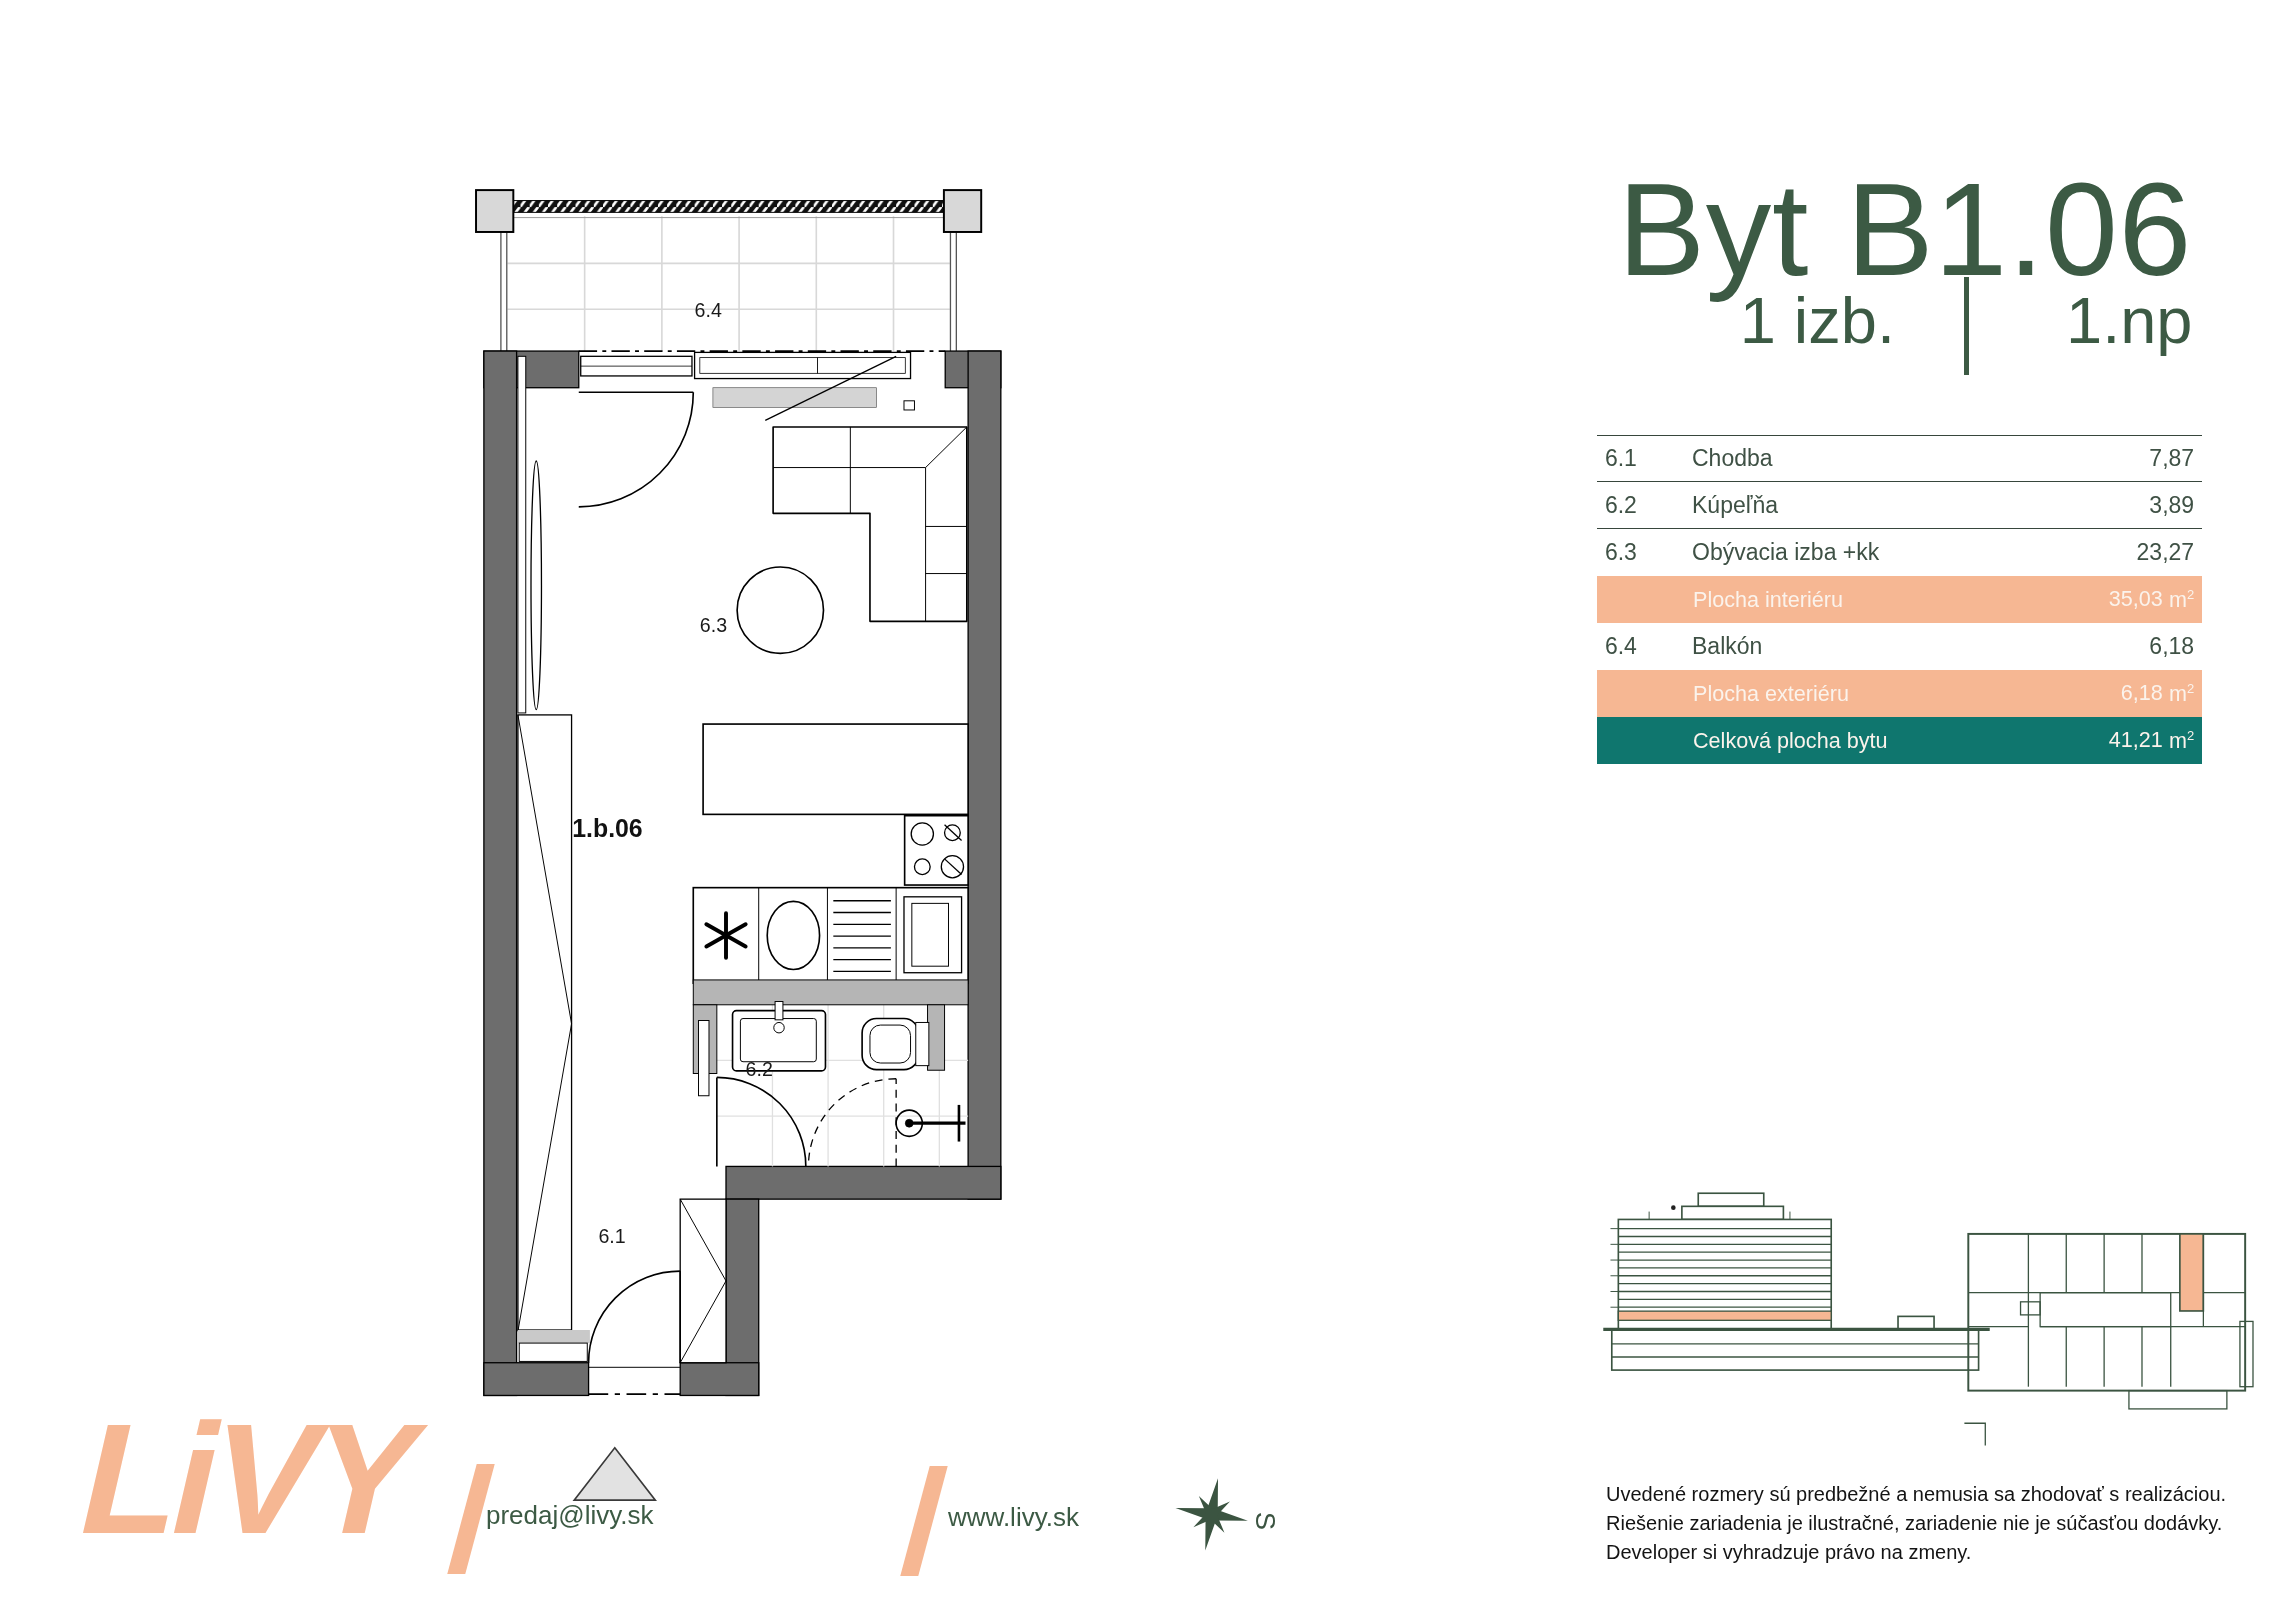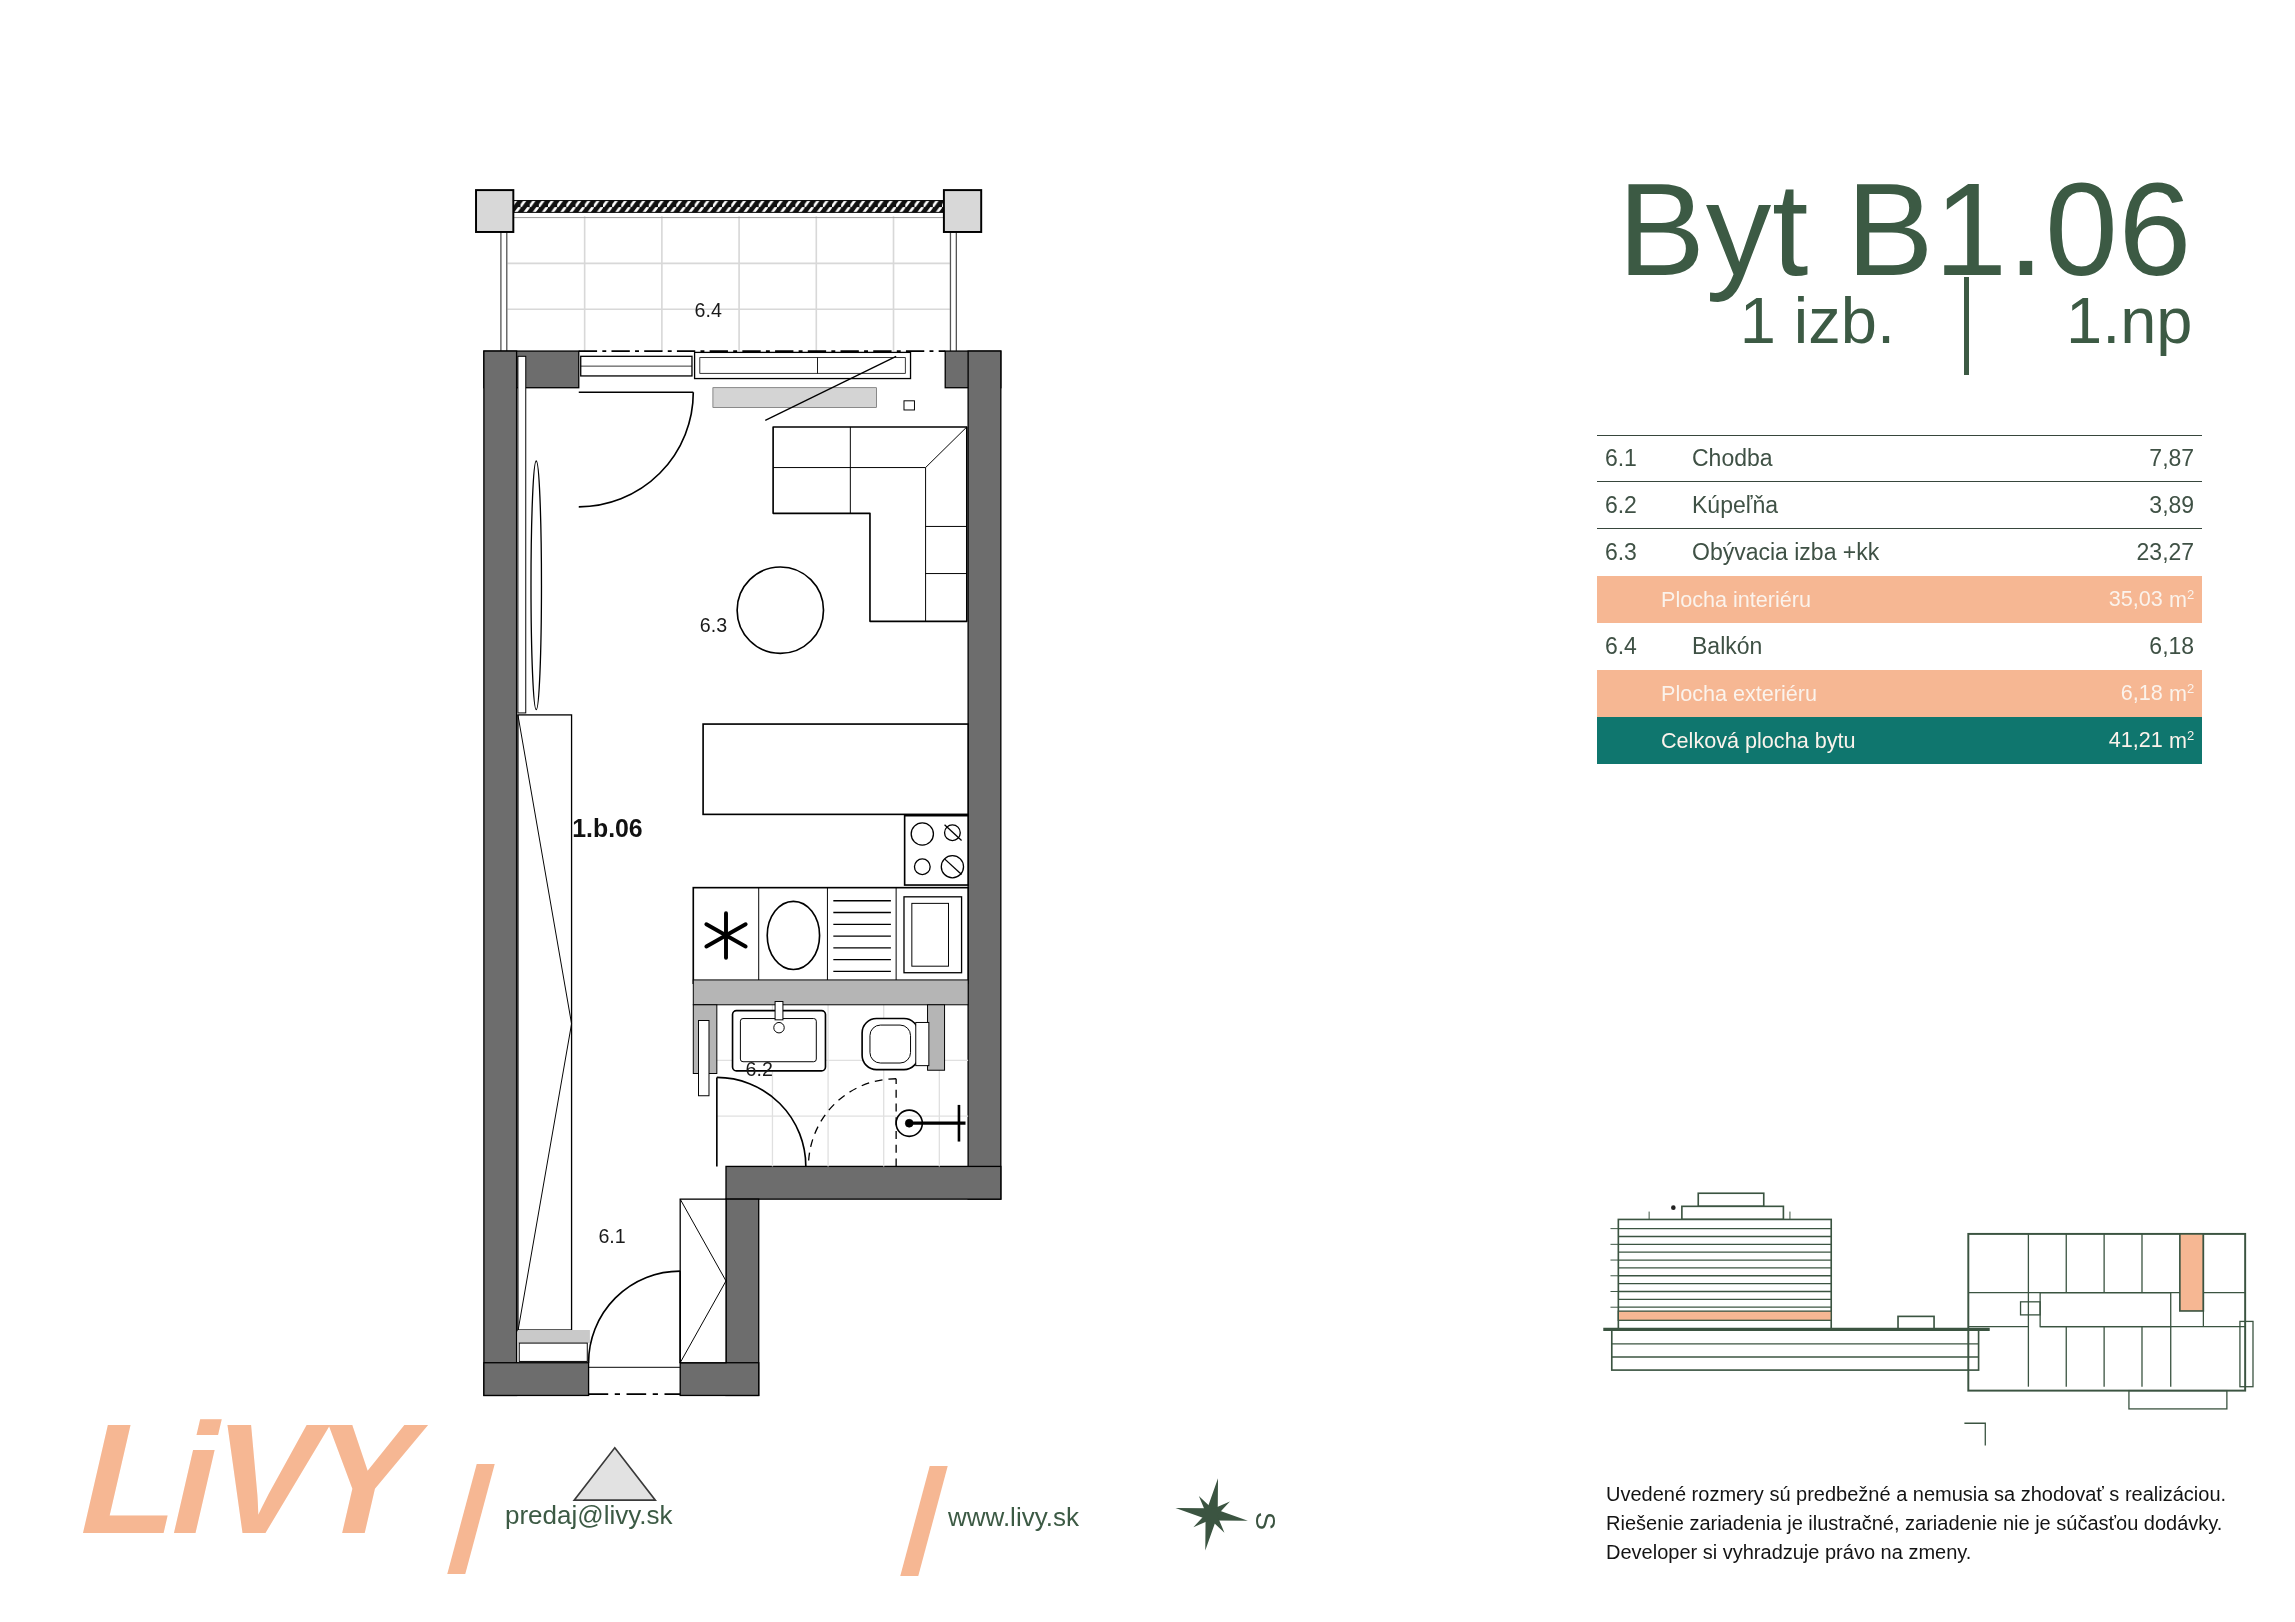--- a/index.html
+++ b/index.html
@@ -16,36 +16,36 @@
   .sub-bar{position:absolute;left:1964px;top:277px;width:5.2px;height:98px;background:#3C5A44;}
   
   .table{position:absolute;left:1597px;top:435px;width:605px;color:#3F5145;}
   .trow{height:47px;display:flex;align-items:center;font-size:23px;padding-right:7.9px;box-sizing:border-box;}
   .r-top{border-top:1.3px solid #37463C;}
   .r-line{border-bottom:1.3px solid #37463C;}
   .tnum{width:95px;padding-left:7.9px;box-sizing:border-box;}
   .tname{flex:1;}
   .tval{margin-left:auto;text-align:center;}
   .tband{height:47px;display:flex;align-items:center;font-size:21.6px;
-         padding-left:64px;padding-right:7.9px;box-sizing:border-box;color:#FBF3EC;text-align:center;}
+         padding-left:96px;padding-right:7.9px;box-sizing:border-box;color:#FBF3EC;text-align:center;}
   .b-peach{background:#F6B793;}
   .b-green{background:#0f766e;}
   .bv{margin-left:auto;}
   .bu{margin-left:6px;}
   .tband sup{font-size:13px;}
   
   .disclaimer{position:absolute;left:1606px;top:1480px;width:687px;
               font-size:20px;line-height:29px;color:#141414;}
   
   .logo{position:absolute;left:85px;top:1400px;transform:skewX(-13deg);
         font-size:157px;font-weight:bold;color:#F6B793;letter-spacing:-5.2px;line-height:1;}
   .slash{position:absolute;width:17.7px;height:110px;background:#F6B793;transform:skewX(-15deg);}
   .slash1{left:462px;top:1464px;}
   .slash2{left:915px;top:1466px;}
-  .email{position:absolute;left:505px;top:1500px;font-size:26px;color:#3C5A44;}
+  .email{position:absolute;left:486px;top:1500px;font-size:26px;color:#3C5A44;}
   .web{position:absolute;left:948px;top:1502px;font-size:26px;color:#3C5A44;}
 </style>
 </head>
 <body>
 
 <svg class="abs" viewBox="0 0 880 2060" style="left:438px;top:160px;width:576px;height:1348px;">
   <defs>
     <pattern id="hatch" width="14" height="18" patternUnits="userSpaceOnUse">
       <rect width="14" height="18" fill="#101010"></rect>
       <path d="M-2,20 L14,-2" stroke="#ffffff" stroke-width="4"></path>

